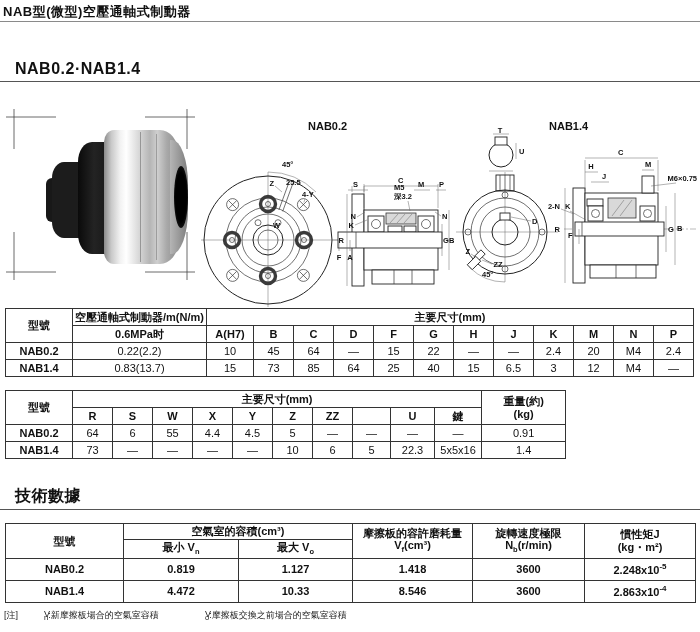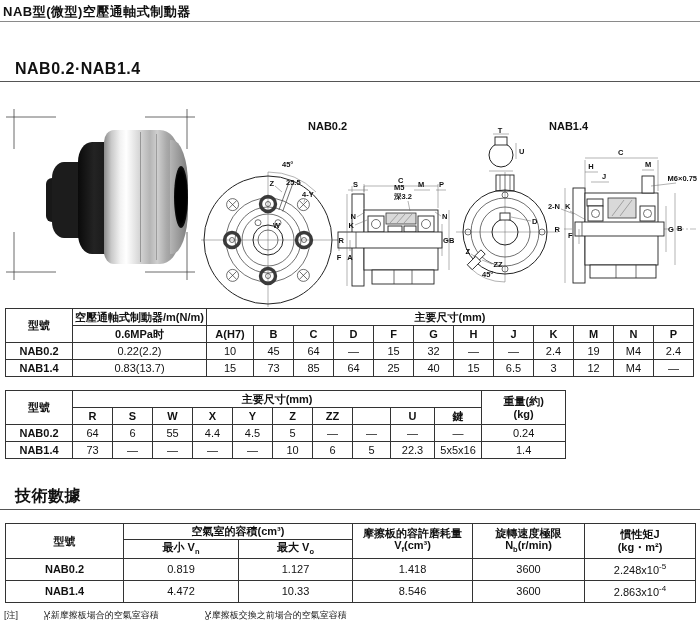--- a/index.html
+++ b/index.html
@@ -43,21 +43,21 @@
   .dwg .fillg { fill:#d9d9d9; stroke:#333; stroke-width:.8; }
   .dwg .ring { stroke:#3a3a3a; fill:none; stroke-width:3.4; }
 
   
   table.tbl { position:absolute; border-collapse:collapse; table-layout:fixed; background:#fff; }
   .tbl td { border:1px solid #333; text-align:center; vertical-align:middle; font-size:11px; line-height:1.15; padding:1px 1px; height:17px; overflow:hidden; white-space:nowrap; }
   .tbl .b { font-weight:bold; }
   .t1 { left:5px; top:308px; width:688px; }
   .t2 { left:5px; top:390px; width:560px; }
   .t3 { left:5px; top:523px; width:690px; }
-  .t3 td { height:16px; }
+  .t3 td { height:16px;font-weight:bold; }
   .t3 tr.dr td { height:22px; }
   sup { font-size:8px; }
   sub { font-size:7.5px; }
 
   .note { position:absolute; top:609px; left:0; width:700px; font-size:9px; color:#222; }
   .note span { position:absolute; white-space:nowrap; }
   .note .np { left:4px; }
   .note .nv1 { left:44px; }
   .note .nv2 { left:205px; }
 </style>
@@ -323,25 +323,25 @@
       <td class="b">P</td>
     </tr>
     <tr>
       <td class="b">NAB0.2</td>
       <td>0.22(2.2)</td>
       <td>10</td>
       <td>45</td>
       <td>64</td>
       <td>—</td>
       <td>15</td>
-      <td>32</td>
+      <td>22</td>
       <td>—</td>
       <td>—</td>
       <td>2.4</td>
-      <td>19</td>
+      <td>20</td>
       <td>M4</td>
       <td>2.4</td>
     </tr>
     <tr>
       <td class="b">NAB1.4</td>
       <td>0.83(13.7)</td>
       <td>15</td>
       <td>73</td>
       <td>85</td>
       <td>64</td>
@@ -395,21 +395,21 @@
       <td>64</td>
       <td>6</td>
       <td>55</td>
       <td>4.4</td>
       <td>4.5</td>
       <td>5</td>
       <td>—</td>
       <td>—</td>
       <td>—</td>
       <td>—</td>
-      <td>0.24</td>
+      <td>0.91</td>
     </tr>
     <tr>
       <td class="b">NAB1.4</td>
       <td>73</td>
       <td>—</td>
       <td>—</td>
       <td>—</td>
       <td>—</td>
       <td>10</td>
       <td>6</td>

